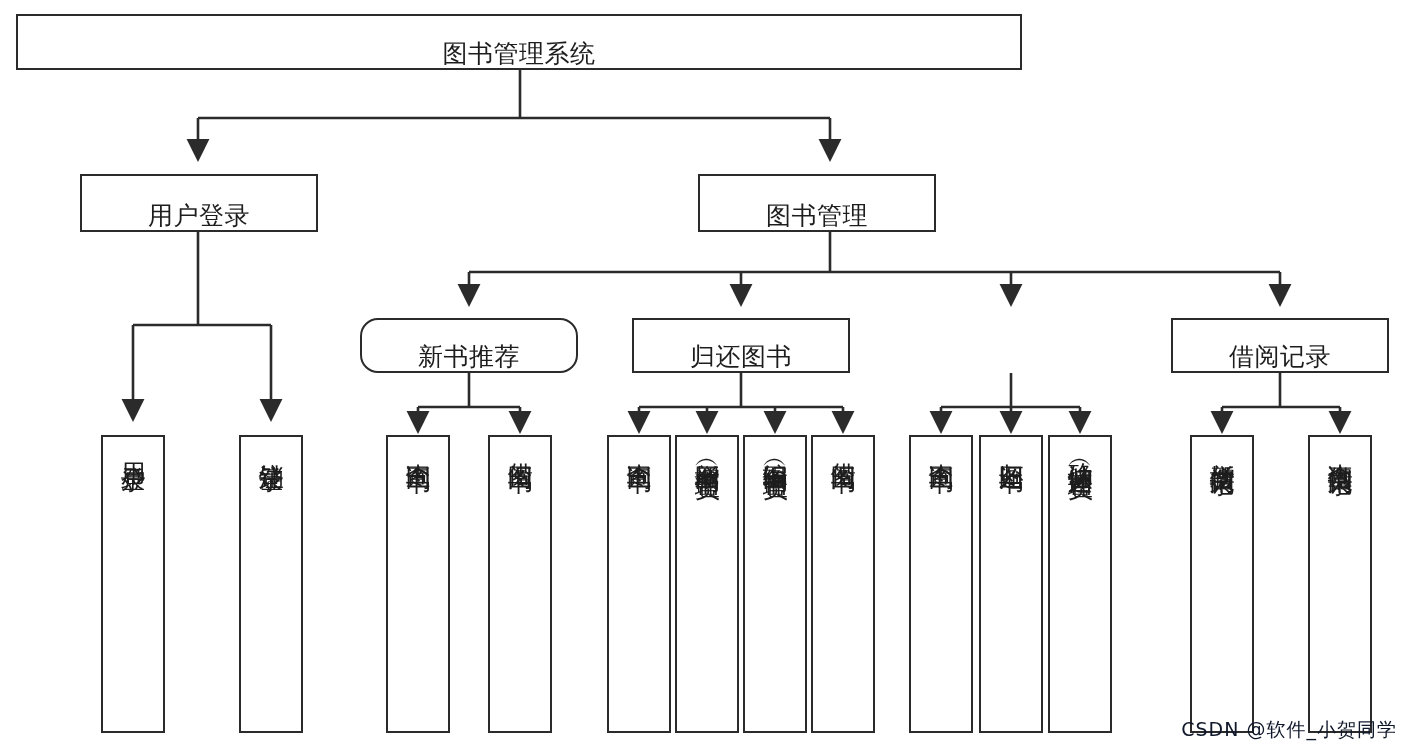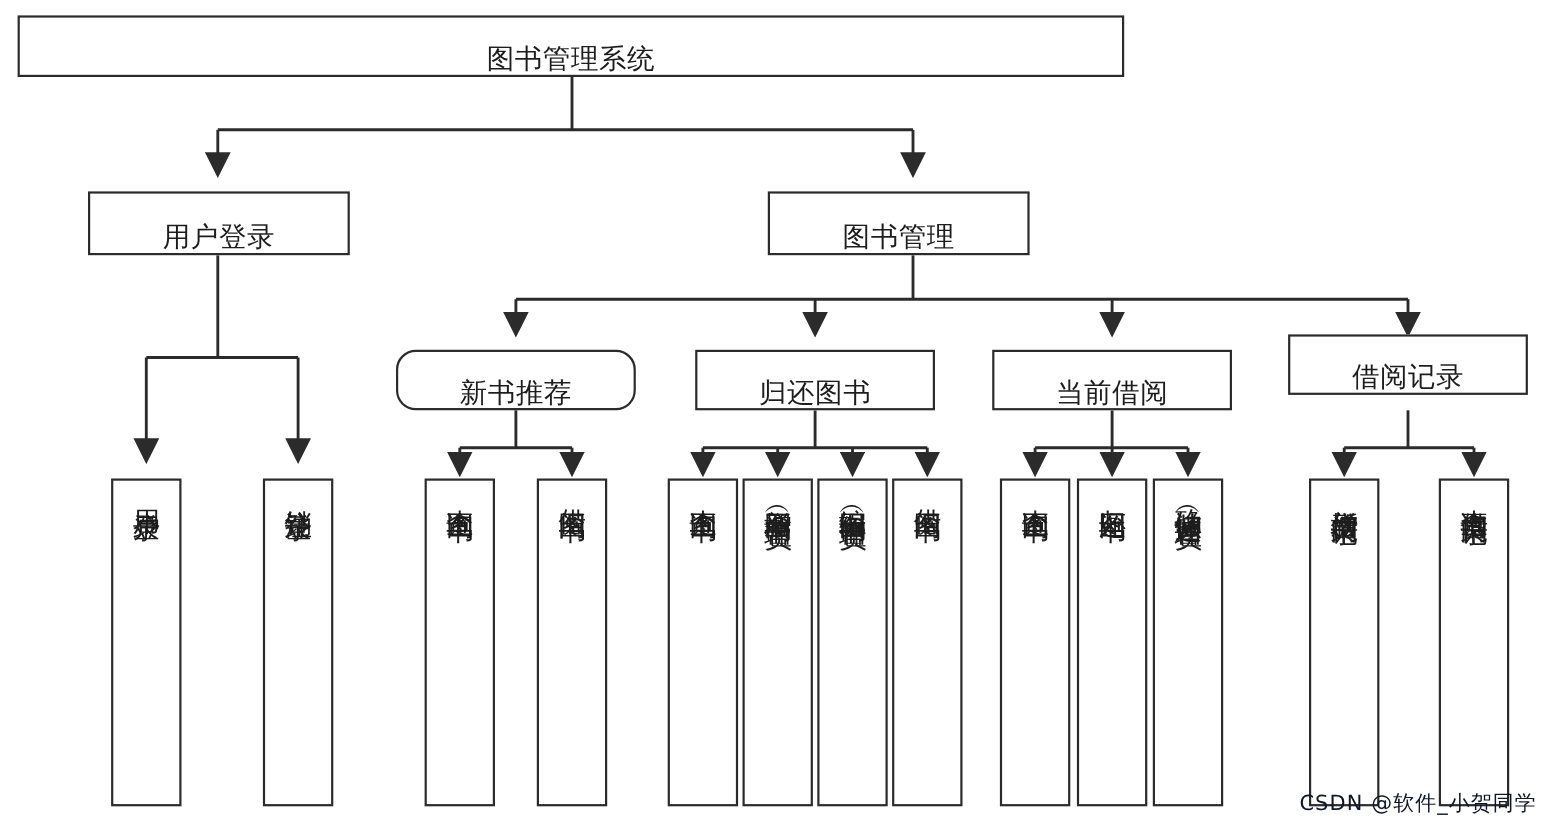--- a/index.html
+++ b/index.html
@@ -144,25 +144,22 @@
   </div>
 
   <div class="node horiz" style="left:360px; top:318px; width:218px; height:55px;border-radius:18px;">
     <span class="node-label">新书推荐</span>
   </div>
 
   <div class="node horiz" style="left:632px; top:318px; width:218px; height:55px;">
     <span class="node-label">归还图书</span>
   </div>
 
-  <div class="node horiz" style="left:902px; top:318px; width:218px; height:55px;">
-    <span class="node-label">当前借阅</span>
-  </div>
-
-  <div class="node horiz" style="left:1171px; top:304px; width:218px; height:55px;">
+
+  <div class="node horiz" style="left:1171px; top:318px; width:218px; height:55px;">
     <span class="node-label">借阅记录</span>
   </div>
 
   <div class="node vert" style="left:101px; top:435px; width:64px; height:298px;">
     <span class="node-label">用户登录</span>
   </div>
 
   <div class="node vert" style="left:239px; top:435px; width:64px; height:298px;">
     <span class="node-label">注销登录</span>
   </div>

